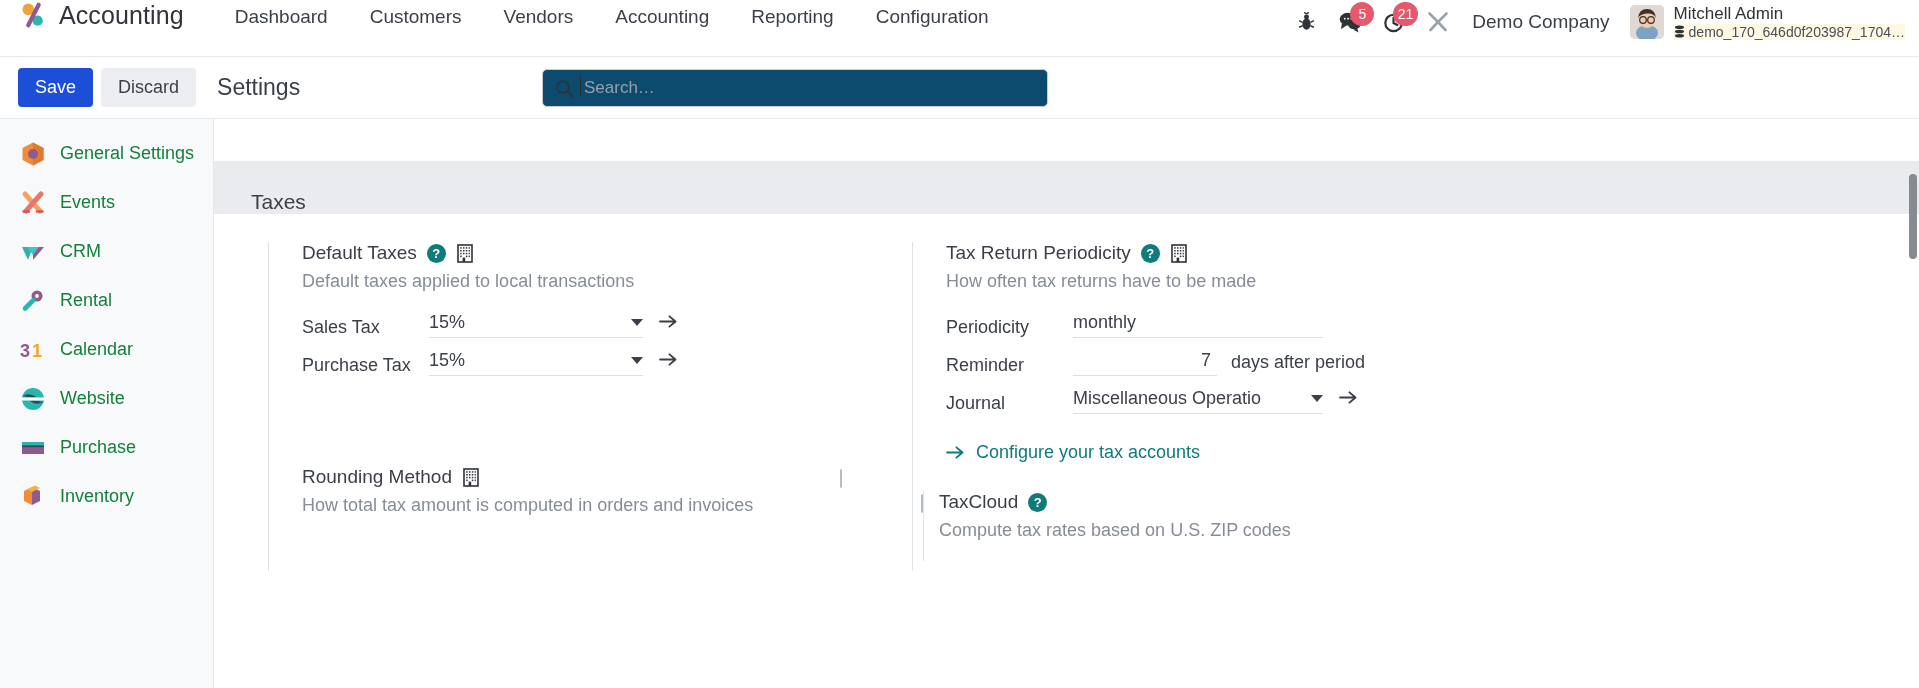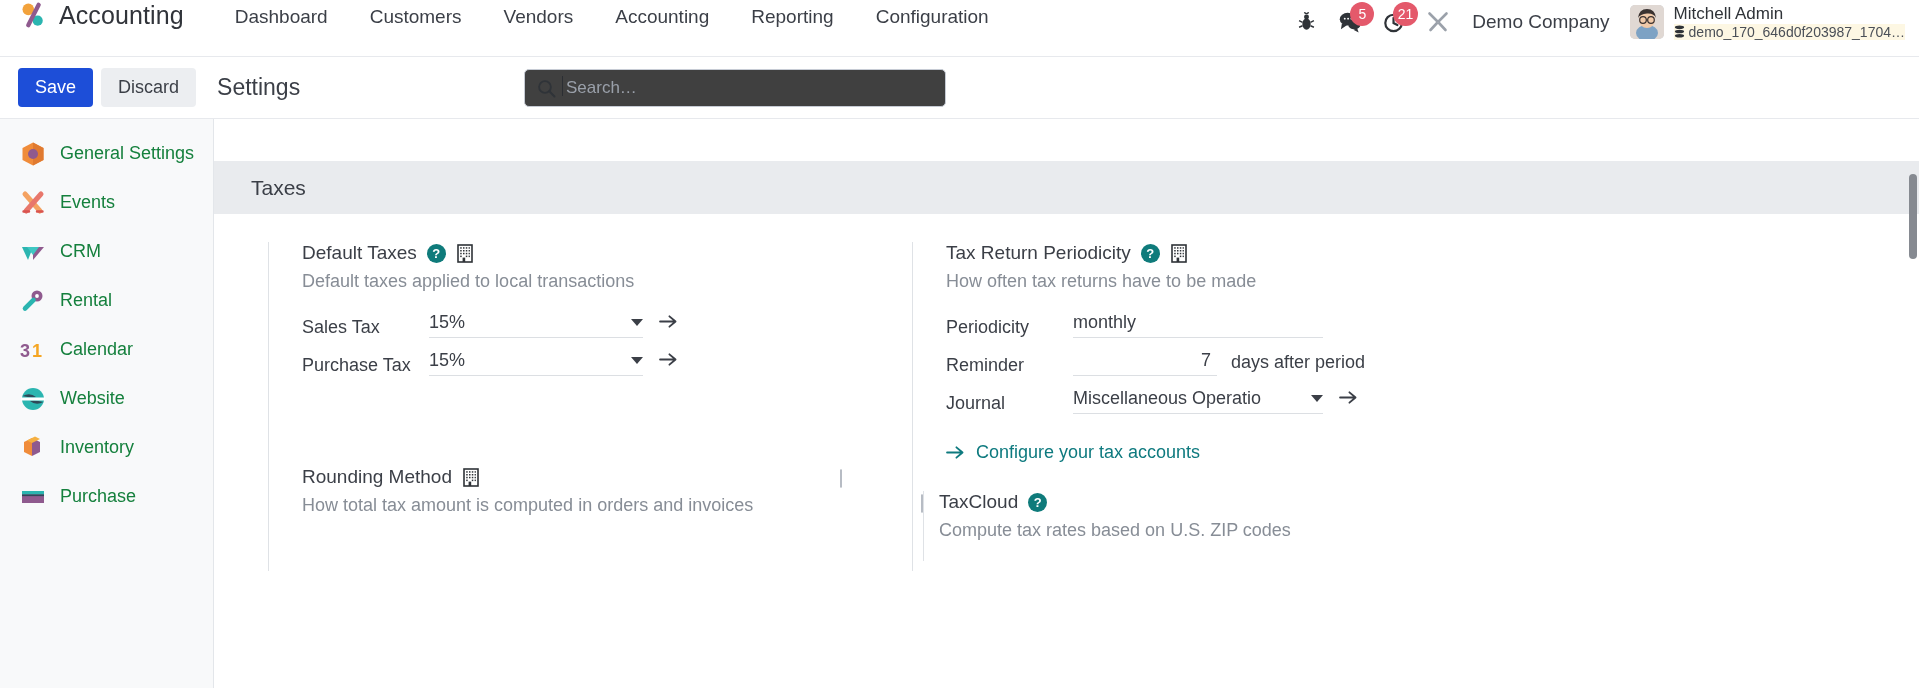--- a/index.html
+++ b/index.html
@@ -101,25 +101,25 @@
     font-family: inherit;
   }
   .btn-save { background: #1d4ed8; color: #ffffff; margin-right: 8px; }
   .btn-discard { background: #eceef1; color: #3b3f47; }
   .page-title {
     font-size: 23px; color: #3b3f47;
     margin-left: 21px; white-space: nowrap;
   }
   .searchbar {
     position: absolute;
-    left: 524px; top: 12px;
-    width: 422px; height: 38px;
+    left: 542px; top: 12px;
+    width: 506px; height: 38px;
     border: 1px solid #c6cbd4;
     border-radius: 5px;
-    background: #404040;
+    background: #0c4a6e;
     display: flex; align-items: center;
     padding: 0 12px; gap: 10px;
   }
   .search-ph { font-size: 17px; color: #9aa0aa; position: relative; }
   .search-ph::before {
     content: ""; position: absolute;
     left: -4px; top: -2px; width: 1px; height: 20px;
     background: #2b2e33;
   }
 
@@ -145,21 +145,21 @@
 
   
   .content {
     flex: 1; position: relative;
     background: #fff;
     overflow: hidden;
   }
   .section-head {
     background: #e9ebee;
     height: 53px;
-    display: flex; align-items: center;
+    display: flex; align-items: flex-end;
     padding-left: 37px;
     margin-top: 42px;
   }
   .section-title { font-size: 21px; color: #3b3f47; }
 
   .grid2 {
     display: flex;
     padding-top: 28px;
   }
   .col {
@@ -402,34 +402,34 @@
         <circle cx="13" cy="13" r="11" fill="#2bb5b0"></circle>
         <path d="M2.5 10 Q10 6 16 11 Q11 12 2.5 10 Z" fill="#2f4858"></path>
         <path d="M23.5 16 Q16 20 10 15 Q15 14 23.5 16 Z" fill="#2f4858"></path>
         <rect x="1" y="11.5" width="24" height="3" fill="#fff"></rect>
       </svg>
       <span class="side-label">Website</span>
     </div>
 
     <div class="side-item">
       <svg class="app-icon" viewBox="0 0 26 26">
+        <rect x="2" y="7" width="22" height="12" fill="#8f5a8e"></rect>
+        <rect x="2" y="7" width="22" height="3.5" fill="#2bb5b0"></rect>
+        <rect x="2" y="10.5" width="22" height="1.6" fill="#2f4858"></rect>
+      </svg>
+      <span class="side-label">Purchase</span>
+    </div>
+
+    <div class="side-item">
+      <svg class="app-icon" viewBox="0 0 26 26">
         <path d="M4 7 L12 3 L12 21 L4 17 Z" fill="#f08c3a"></path>
         <path d="M12 3 L20 7 L20 17 L12 21 Z" fill="#8f5a8e"></path>
         <path d="M7 5.5 L15 1.5 L20 4 L12 8 Z" fill="#f5b041"></path>
       </svg>
       <span class="side-label">Inventory</span>
-    </div>
-
-    <div class="side-item">
-      <svg class="app-icon" viewBox="0 0 26 26">
-        <rect x="2" y="7" width="22" height="12" fill="#8f5a8e"></rect>
-        <rect x="2" y="7" width="22" height="3.5" fill="#2bb5b0"></rect>
-        <rect x="2" y="10.5" width="22" height="1.6" fill="#2f4858"></rect>
-      </svg>
-      <span class="side-label">Purchase</span>
     </div>
   </div>
 
   <div class="content">
 
     <div class="section-head">
       <span class="section-title">Taxes</span>
     </div>
 
     <div class="grid2">

